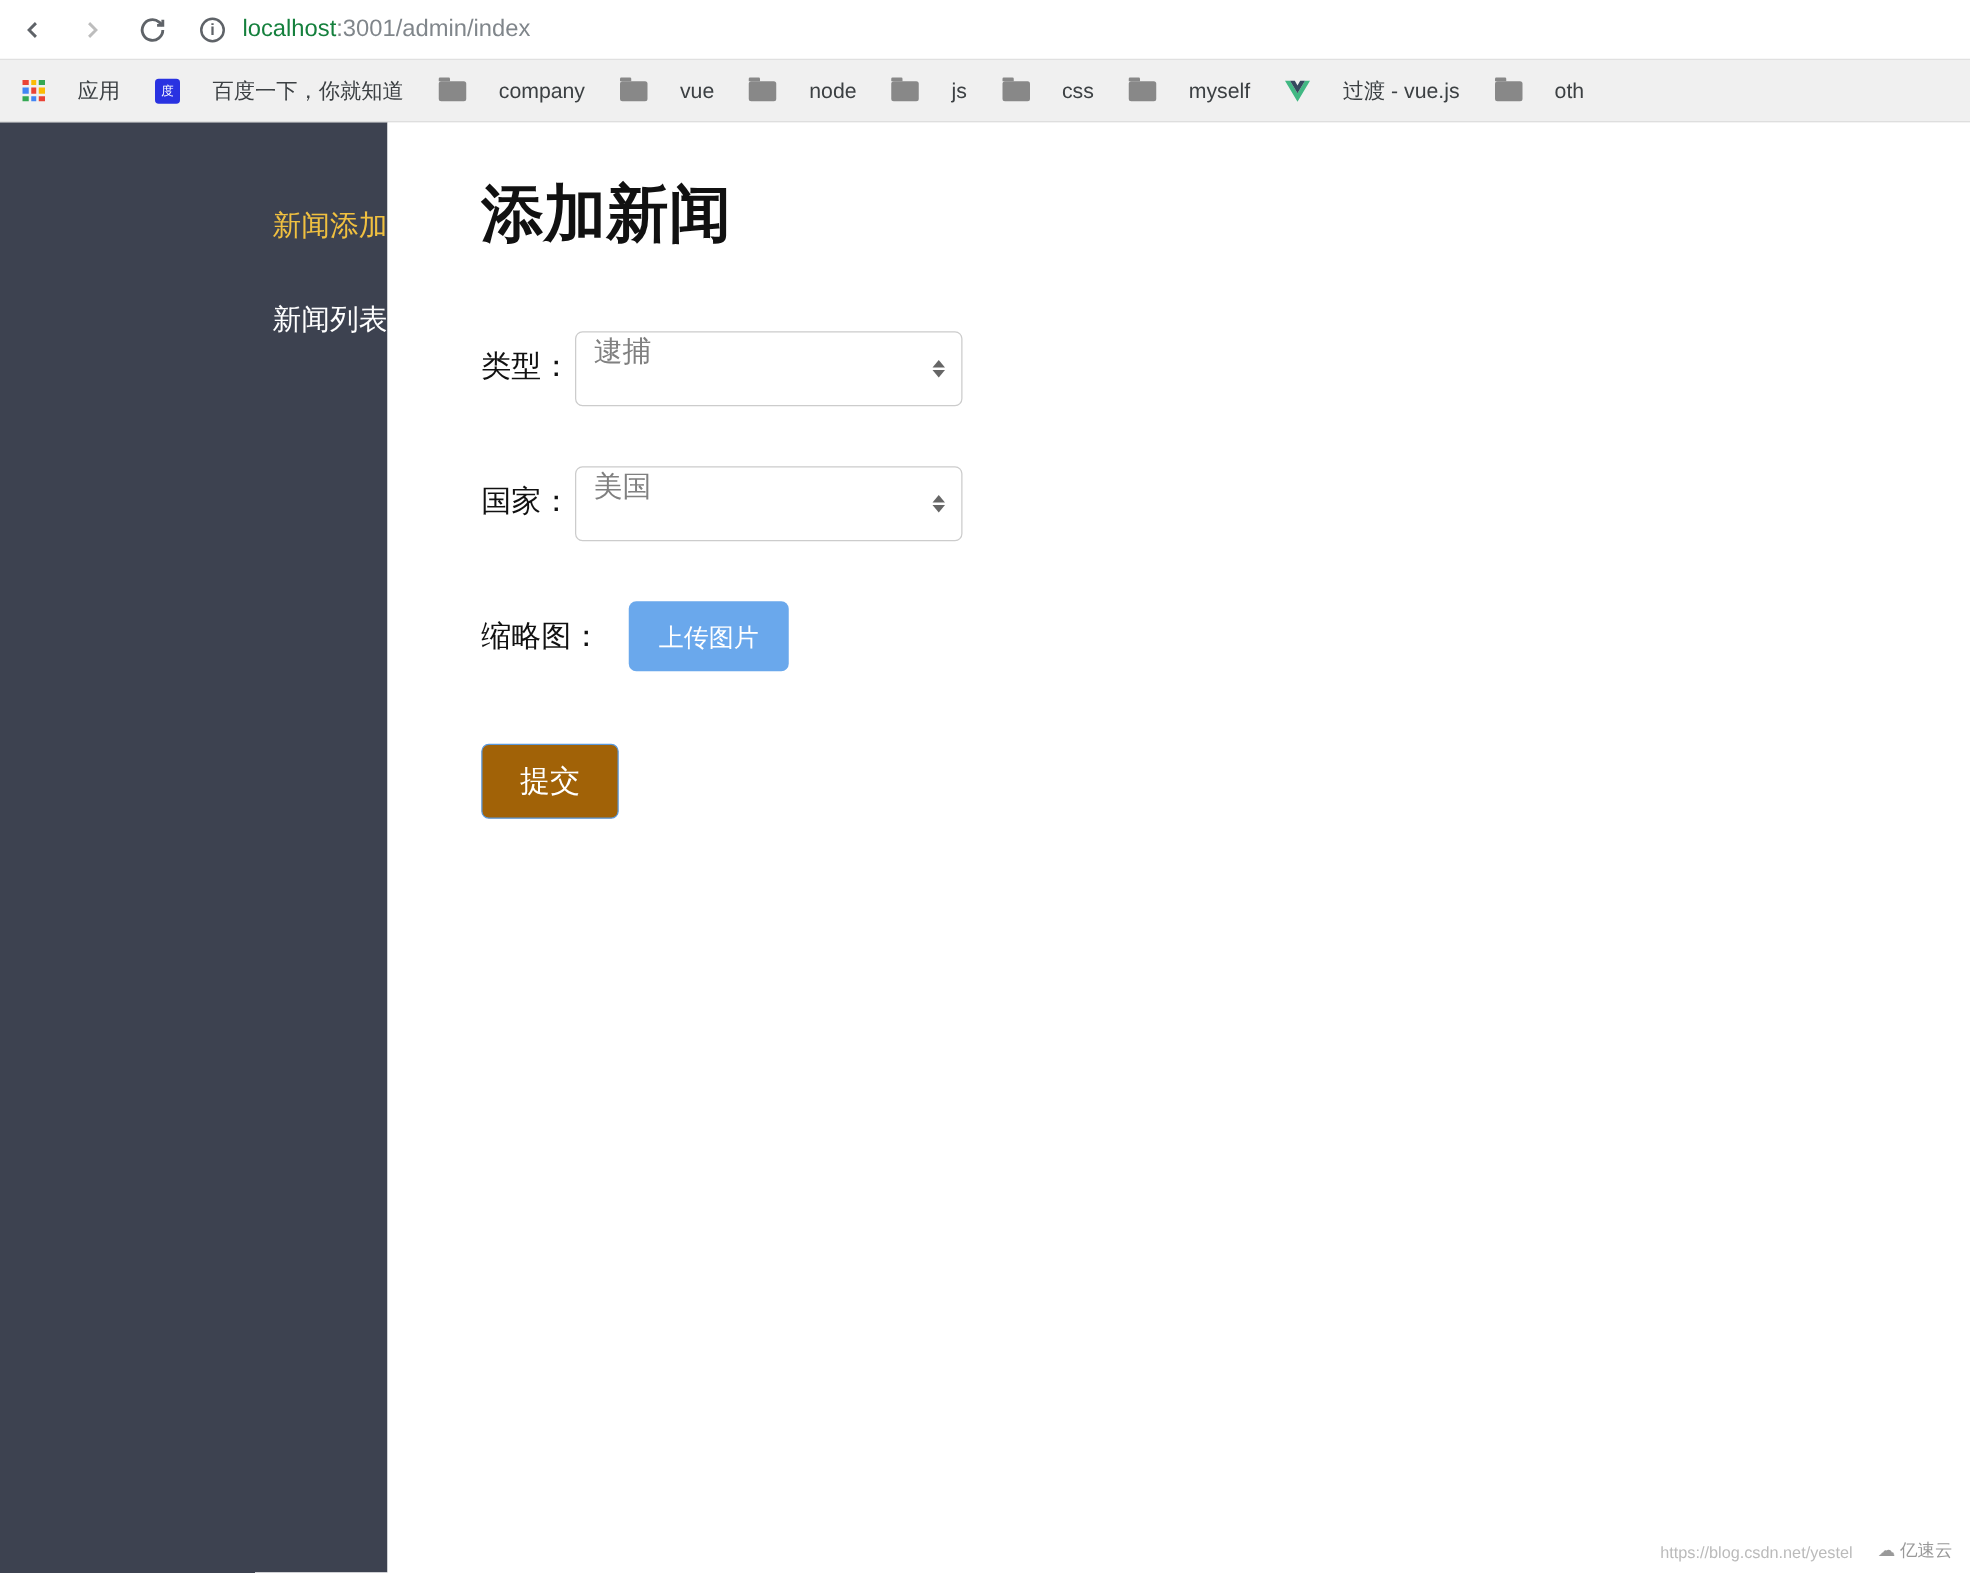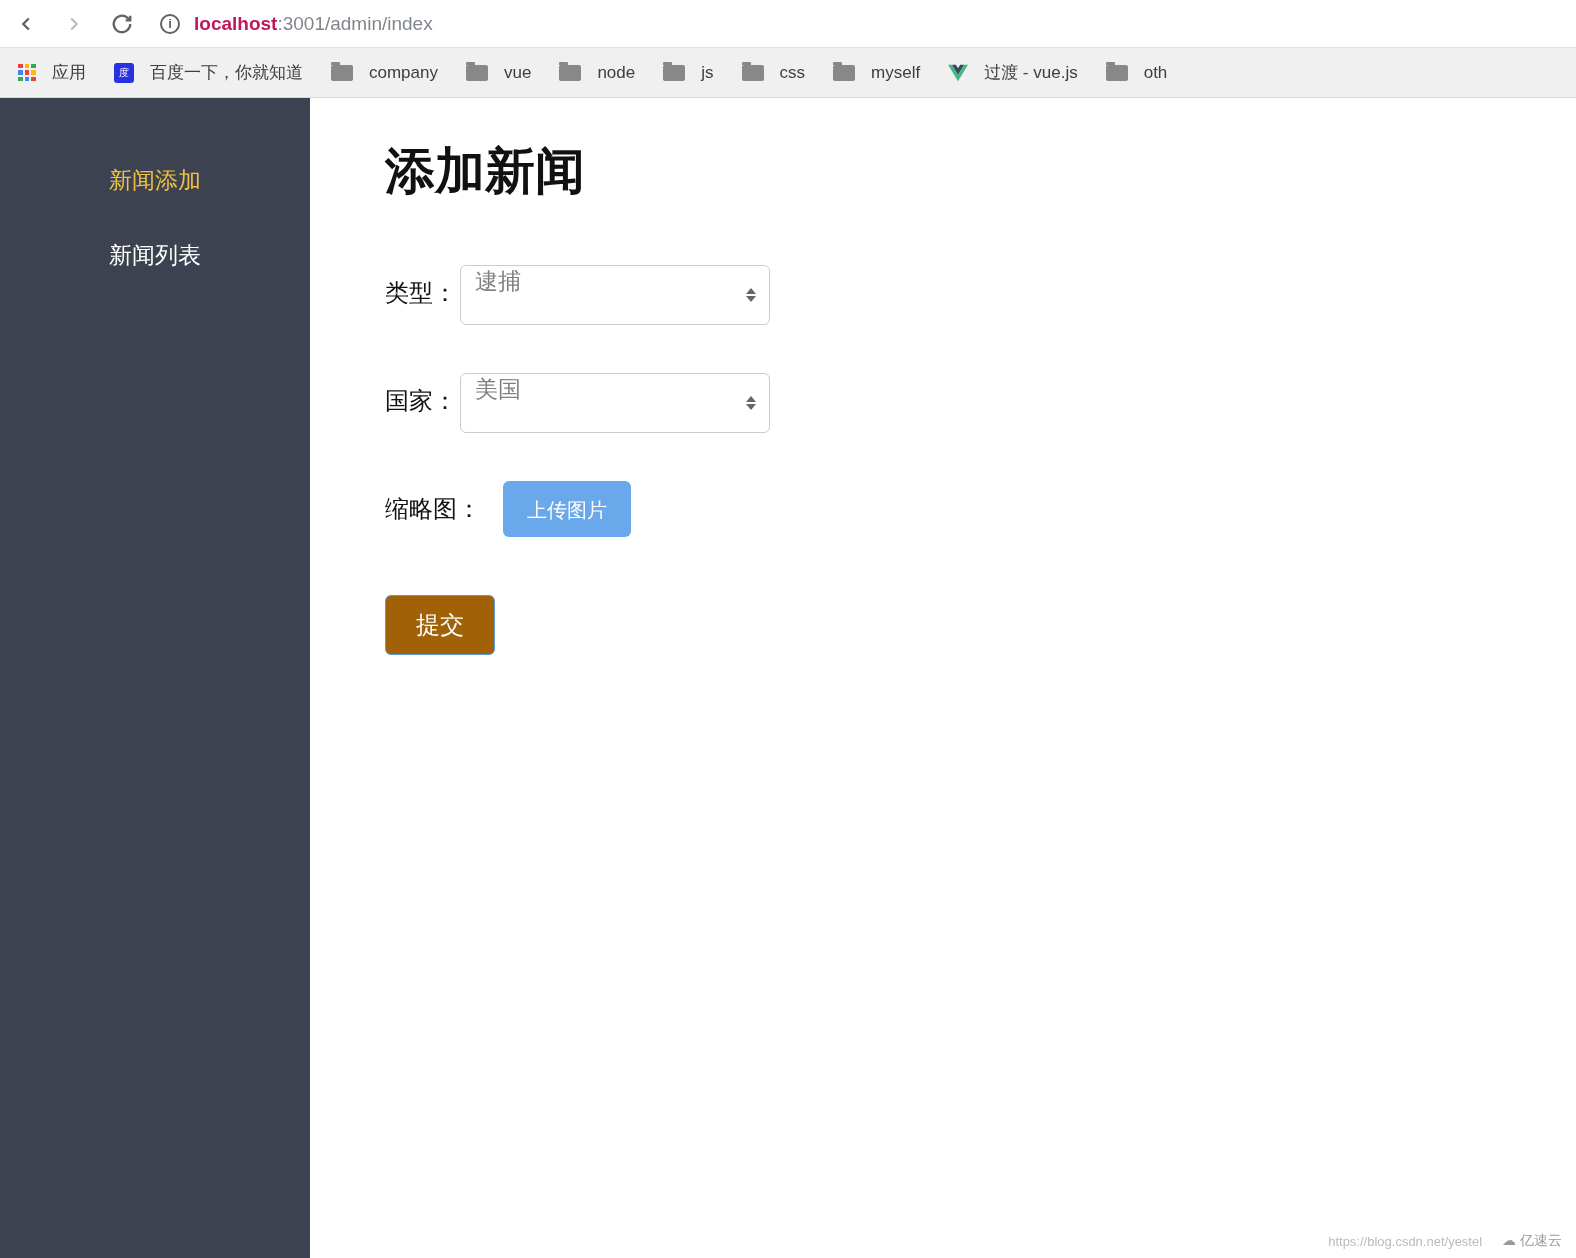--- a/index.html
+++ b/index.html
@@ -56,41 +56,40 @@
       border-radius: 50%;
       display: flex;
       align-items: center;
       justify-content: center;
       font-size: 13px;
       font-weight: bold;
       color: #5f6368;
       margin-right: 14px;
     }
     .url-host {
-      color: #be185d;
-      font-weight: bold;
+      color: #15803d;
     }
     .url-port-path {
       color: #80868b;
     }
     
     
     .bookmarks-bar {
       height: 50px;
       background: #f0f0f0;
       display: flex;
       align-items: center;
       padding: 0 18px;
       gap: 28px;
       border-bottom: 1px solid #d8d8d8;
     }
     .bookmark {
       display: flex;
       align-items: center;
-      gap: 16px;
+      gap: 26px;
       font-size: 17px;
       color: #3c4043;
       cursor: pointer;
       white-space: nowrap;
     }
     .apps-icon {
       width: 18px;
       height: 18px;
       display: grid;
       grid-template-columns: repeat(3, 1fr);
@@ -152,21 +151,21 @@
     .main-layout {
       display: flex;
       height: calc(100% - 98px);
     }
     .sidebar {
       width: 310px;
       background: #3d4250;
       padding-top: 45px;
     }
     .sidebar-item {
-      text-align: center;
+      text-align: right;
       padding: 22px 0;
       font-size: 23px;
       cursor: pointer;
       color: #fff;
     }
     .sidebar-item.active {
       color: #f0c040;
     }
     
     .content {

